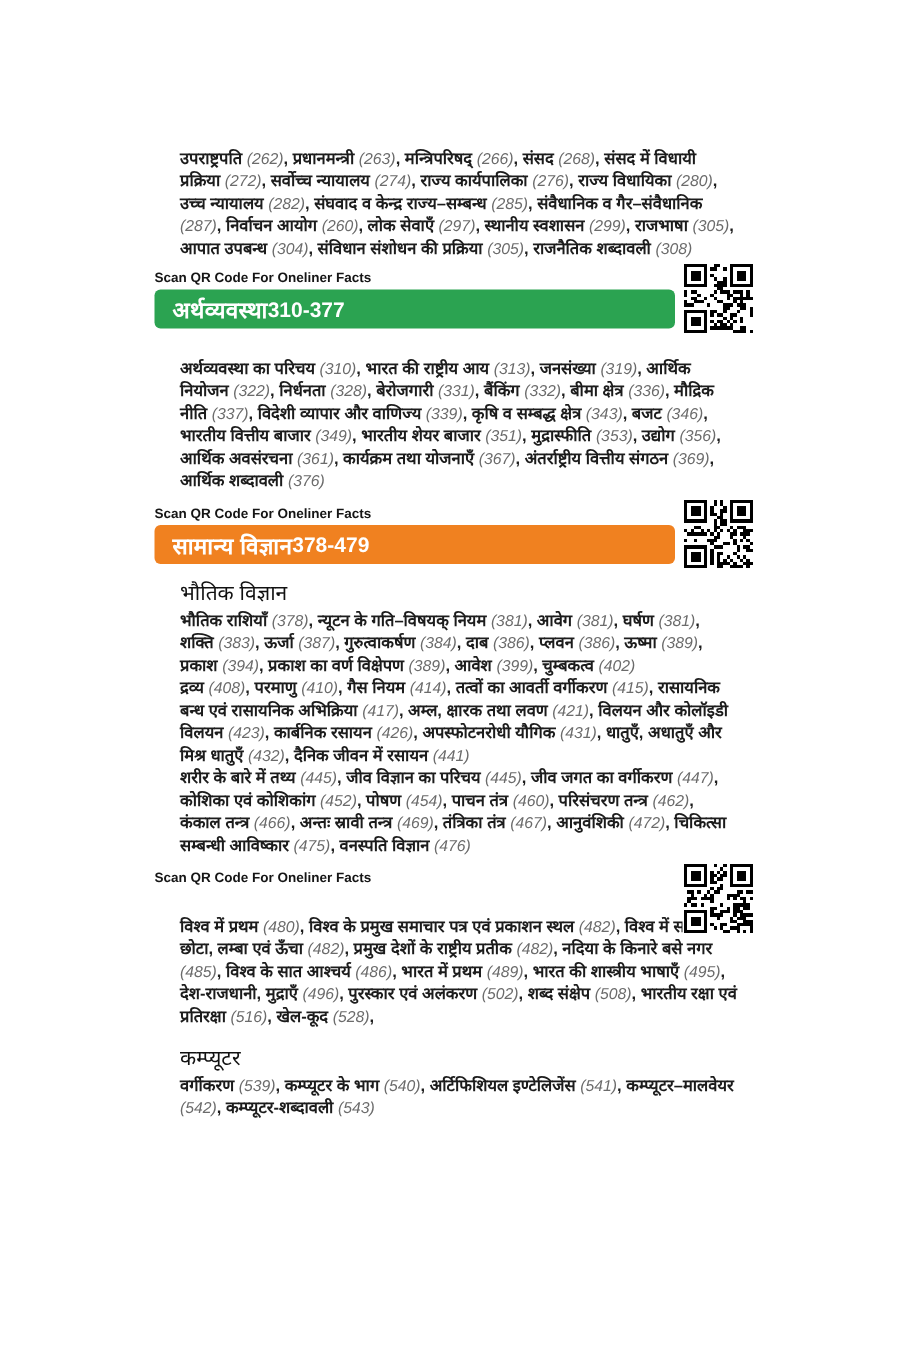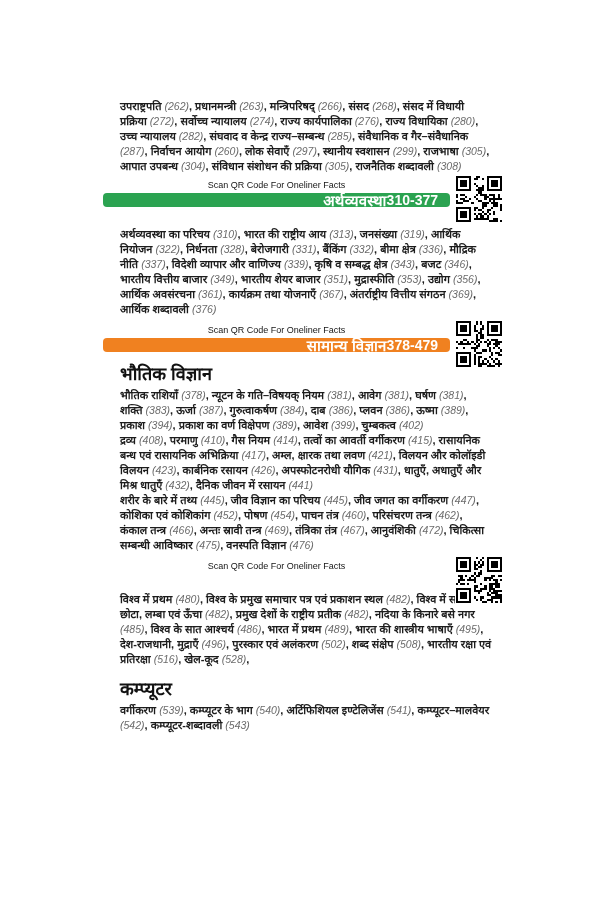--- a/index.html
+++ b/index.html
@@ -12,37 +12,37 @@
   }
   .content{position:absolute;left:103px;top:99px;width:400px;}
   .para{
     margin:0 0 0 17px;width:372px;
     font-size:11px;line-height:15px;font-weight:600;color:#1c1c1c;
     text-align:left;
   }
   .para .pg{font-style:italic;color:#6b6b6b;font-weight:400;font-size:10.5px;}
   .header-block{position:relative;width:400px;margin-top:5px;}
   .scan-label{
-    width:347px;text-align:center;font-size:9px;font-weight:normal;
+    width:347px;text-align:left;font-size:9px;font-weight:bold;
     color:#151515;line-height:12px;margin:0 0 2px 0;
   }
   .bar{
-    width:347px;height:14px;border-radius:4px;box-sizing:border-box;
-    display:flex;align-items:center;justify-content:flex-end;
+    width:347px;height:26px;border-radius:4px;box-sizing:border-box;
+    display:flex;align-items:center;justify-content:flex-start;
     padding:0 12px;color:#ffffff;font-weight:bold;
   }
   .bar-title{font-size:15px;letter-spacing:.2px;}
   .bar-range{font-size:14px;}
   .qr{
     position:absolute;right:0;top:-4px;width:48px;height:48px;
     background:#ffffff;
   }
   .qr svg{display:block;}
   .subhead{
-    margin:9px 0 3px 17px;font-size:18px;font-weight:bold;color:#111111;
+    margin:9px 0 3px 17px;font-size:14px;font-weight:normal;color:#111111;
   }
   .mt8{margin-top:20px;}
   .mt7{margin-top:7px;}
 </style>
 </head>
 <body>
 
 <div class="page">
   <div class="content">
 

